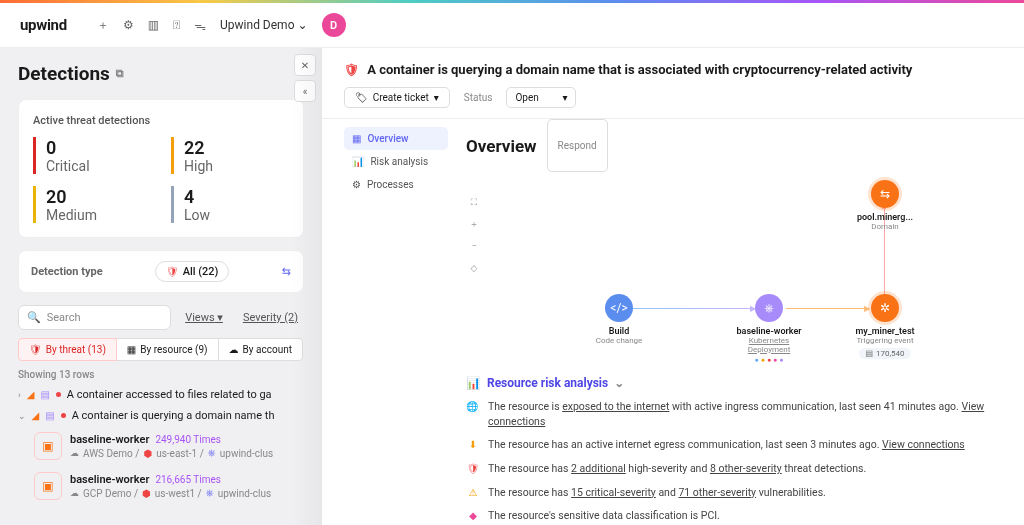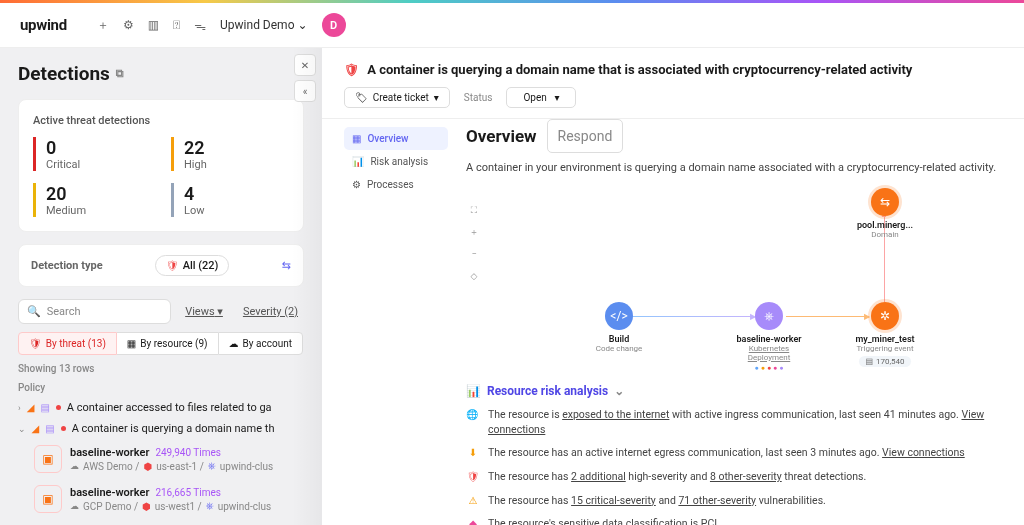--- a/index.html
+++ b/index.html
@@ -25,21 +25,21 @@
 .ext-icon { font-size:11px; color:#888; }
 .card { background: #fff; border-radius: 8px; padding: 14px; margin-bottom: 12px; border:1px solid #eee;}
 .card-title { font-size: 11px; color: #555; margin-bottom: 10px; font-weight:500;}
 .stats-grid { display: grid; grid-template-columns: 1fr 1fr; gap: 12px 20px; }
 .stat { border-left: 3px solid; padding-left: 10px; }
 .stat.critical { border-color: #dc2626; }
 .stat.high { border-color: #f59e0b; }
 .stat.medium { border-color: #eab308; }
 .stat.low { border-color: #94a3b8; }
 .stat-num { font-size: 18px; font-weight: 600; }
-.stat-label { font-size: 11px; color: #666; }
+.stat-label { font-size: 14px; color: #666; }
 .filter-card { display:flex; align-items:center; justify-content:space-between; padding: 10px 12px; }
 .filter-label { font-size: 11px; color:#666;font-weight:bold;}
 .pill { display:inline-flex; align-items:center; gap:4px; background:#fff; border:1px solid #ddd; border-radius:14px; padding:3px 10px; font-size:11px; font-weight:500;}
 .pill .shield { color:#ef4444; font-size:10px;}
 .search-row { display:flex; gap:8px; align-items:center; margin-bottom:8px;}
 .search-box { flex:1; display:flex; align-items:center; gap:6px; background:#fff; border:1px solid #ddd; border-radius:6px; padding:5px 8px; font-size:11px; color:#888;}
 .views-btn, .sev-btn { font-size:11px; color:#555; padding:4px 6px; cursor:pointer;text-decoration:underline;}
 .tabs-row { display:flex; gap:0; margin-bottom:6px;}
 .tab-btn { font-size:10px; padding:5px 10px; border:1px solid #ddd; background:#fff; cursor:pointer; display:flex; align-items:center; gap:4px;}
 .tab-btn.active { background:#fef2f2; color:#dc2626; border-color:#fecaca;}
@@ -60,30 +60,30 @@
 .res-meta { font-size:10px; color:#888; display:flex; align-items:center; gap:4px; margin-top:1px; white-space:nowrap; overflow:hidden;}
 .cloud-icon{font-size:9px;}
 
 .right-panel { flex:1; background:#fff; overflow-y:auto; }
 .detail-header { padding:14px 22px 10px; }
 .threat-title { font-size:13px; font-weight:700; display:flex; align-items:center; gap:8px;}
 .threat-title .shield-icon { color:#ef4444; font-size:12px;}
 .header-controls { display:flex; align-items:center; gap:14px; margin-top:10px;}
 .ticket-btn { border:1px solid #ddd; border-radius:5px; padding:4px 10px; font-size:10px; display:flex; align-items:center; gap:5px; cursor:pointer;}
 .status-label{font-size:10px; color:#888;}
-.status-select{font-size:10px; padding:4px 16px; border:1px solid #ddd; border-radius:5px; cursor:pointer; min-width:70px; display:inline-flex; justify-content:space-between; align-items:center;}
+.status-select{font-size:10px; padding:4px 8px; border:1px solid #ddd; border-radius:5px; cursor:pointer; min-width:70px; display:inline-flex; justify-content:space-between; align-items:center;}
 
 .detail-body { display:flex; padding:0 22px 20px; gap:18px;}
 .side-nav { width:104px; padding-top:8px;}
 .side-nav-item { font-size:10px; padding:6px 8px; border-radius:5px; display:flex; align-items:center; gap:6px; cursor:pointer; color:#555;}
 .side-nav-item.active { background:#eef2ff; color:#6366f1; font-weight:500;}
 .content-area { flex:1; }
 .overview-row { display:flex; align-items:center; gap:10px; margin-bottom:8px;}
 .overview-h { font-size:17px; font-weight:700;}
-.respond-btn { font-size:14px; color:#888; border:1px solid #ddd; border-radius:5px; padding:8px 10px; cursor:pointer;}
+.respond-btn { font-size:10px; color:#888; border:1px solid #ddd; border-radius:5px; padding:20px 10px; cursor:pointer;}
 .desc { font-size:11px; color:#444; margin-bottom:14px;}
 
 .graph-wrap { position:relative; height:180px; margin-bottom:16px;}
 .graph-controls { position:absolute; left:0; top:14px; display:flex; flex-direction:column; gap:6px;}
 .graph-ctrl { width:16px; height:16px; font-size:9px; color:#999; display:flex; align-items:center; justify-content:center; cursor:pointer;}
 .node { position:absolute; text-align:center; width:90px;}
 .node-circle { width:28px; height:28px; border-radius:50%; margin:0 auto 4px; display:flex; align-items:center; justify-content:center; color:#fff; font-size:12px;}
 .node-circle.blue{background:#5b8def;}
 .node-circle.purple{background:#a78bfa;}
 .node-circle.orange{background:#f97316; box-shadow:0 0 0 3px rgba(249,115,22,0.2);}
@@ -180,21 +180,20 @@
           <span>▦</span>
           <span>By resource (9)</span>
         </div>
       <div class="tab-btn">
           <span>☁</span>
           <span>By account</span>
         </div>
     </div>
 
     <div class="small-heading">Showing 13 rows</div>
-    <div class="small-heading">Policy</div>
     <div id="policies">
         <div class="policy-row">
           <span class="chev">›</span> 
           <span class="sig-icon">◢</span> 
           <span class="page-icon">▤</span> 
           <span class="dot"></span> 
           <span>A container accessed to files related to ga</span>
         </div>
         <div class="policy-row">
           <span class="chev">⌄</span> 
@@ -246,21 +245,20 @@
           <div class="side-nav-item">
             <span>⚙</span>
             <span>Processes</span>
           </div>
         </div>
       <div class="content-area">
         <div class="overview-row">
           <span class="overview-h">Overview</span>
           <span class="respond-btn">Respond</span>
         </div>
-        <div class="desc">A container in your environment is querying a domain name associated with a cryptocurrency-related activity.</div>
 
         <div class="graph-wrap">
           <div class="graph-controls">
             <div class="graph-ctrl">⛶</div>
             <div class="graph-ctrl">＋</div>
             <div class="graph-ctrl">−</div>
             <div class="graph-ctrl">◇</div>
           </div>
 
           <div class="edge v" style="left:418px; top:28px; height:86px; background:#fca5a5;"></div>

